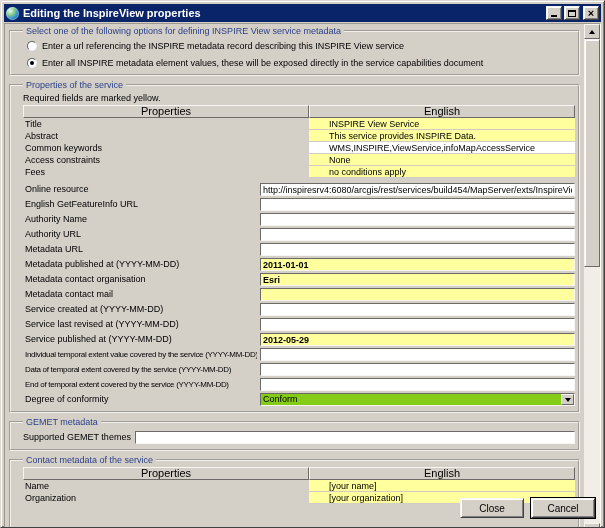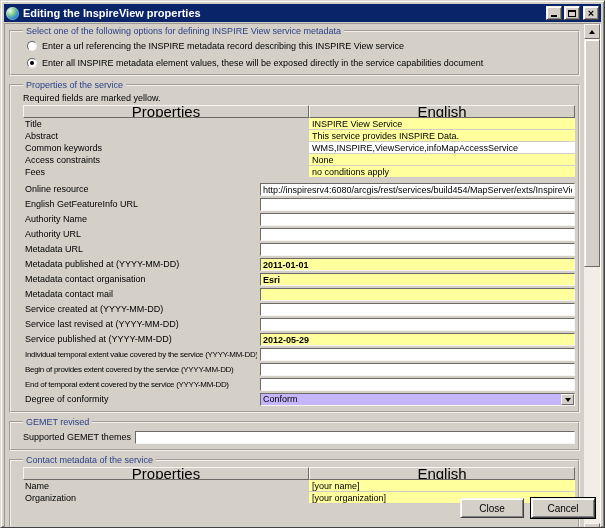--- a/index.html
+++ b/index.html
@@ -30,39 +30,39 @@
   
   .radio-row{display:flex;align-items:center;height:15px;margin:2px 0 0 4px;}
   .radio{width:10px;height:10px;border-radius:50%;background:#fff;border:1px solid;
     border-color:#636363 #eee #eee #636363;display:flex;align-items:center;justify-content:center;flex:0 0 auto;}
   .radio.checked::after{content:"";width:4px;height:4px;border-radius:50%;background:#000;display:block;}
   .radio-label{margin-left:5px;font-size:9px;white-space:nowrap;}
   
   .note{font-size:9px;margin:3px 0 2px 0;}
   .phead{display:flex;height:13px;}
   .phcell{background:#d4d0c8;border:1px solid;border-color:#f6f5f1 #6c6a66 #6c6a66 #f6f5f1;
-    font-size:15px;text-align:center;line-height:11px;overflow:hidden;}
+    font-size:11px;text-align:center;line-height:11px;overflow:hidden;}
   .pc1{width:286px;}
   .pc2{flex:1;}
   .trow{display:flex;height:12px;}
   .tlabel{width:286px;font-size:9px;line-height:12px;padding-left:2px;white-space:nowrap;overflow:hidden;}
-  .tval{flex:1;font-size:9px;line-height:12px;padding-left:3px;border-bottom:1px solid #cfcdc6;
+  .tval{flex:1;font-size:9px;line-height:12px;padding-left:20px;border-bottom:1px solid #cfcdc6;
     white-space:nowrap;overflow:hidden;background:#fff;}
   .tval.yellow{background:#ffff9e;}
   
   .frow{position:relative;height:15px;}
   .frow.first{margin-top:4px;}
   .flabel{font-size:9px;line-height:15px;padding-left:2px;white-space:nowrap;display:block;
     width:234px;overflow:hidden;}
   .flabel.long{font-size:8px;letter-spacing:-0.3px;}
   .fin{position:absolute;left:237px;right:0;top:1px;height:13px;border:1px solid;
     border-color:#6c6a66 #f6f5f1 #f6f5f1 #6c6a66;background:#fff;font-size:9px;padding:0 2px;margin:0;}
   .fin.yellow{background:#ffff9e;font-weight:bold;}
   .combo{position:absolute;left:237px;right:0;top:1px;height:13px;border:1px solid;
-    border-color:#6c6a66 #f6f5f1 #f6f5f1 #6c6a66;background:#c4b5fd;display:flex;}
+    border-color:#6c6a66 #f6f5f1 #f6f5f1 #6c6a66;background:#84cc16;display:flex;}
   .combo-text{flex:1;font-size:9px;line-height:11px;padding-left:2px;}
   .combo-btn{width:13px;background:#d4d0c8;border:1px solid;border-color:#f6f5f1 #6c6a66 #6c6a66 #f6f5f1;
     display:flex;align-items:center;justify-content:center;}
   .tri-down{width:0;height:0;border-left:3px solid transparent;border-right:3px solid transparent;
     border-top:4px solid #000;}
   .tri-up{width:0;height:0;border-left:3px solid transparent;border-right:3px solid transparent;
     border-bottom:4px solid #000;}
   
   .gemet-row{display:flex;align-items:center;height:16px;margin-top:2px;justify-content:space-between;}
   .gemet-label{font-size:9px;white-space:nowrap;margin-right:4px;}
@@ -193,41 +193,41 @@
         </div>
         <div class="frow">
           <span class="flabel">Service published at (YYYY-MM-DD)</span>
           <input class="fin yellow" value="2012-05-29" style="">
         </div>
         <div class="frow">
           <span class="flabel long">Individual temporal extent value covered by the service (YYYY-MM-DD)</span>
           <input class="fin" value="" style="">
         </div>
         <div class="frow">
-          <span class="flabel long">Begin of provides extent covered by the service (YYYY-MM-DD)</span>
+          <span class="flabel long">Data of temporal extent covered by the service (YYYY-MM-DD)</span>
           <input class="fin" value="" style="">
         </div>
         <div class="frow">
           <span class="flabel long">End of temporal extent covered by the service (YYYY-MM-DD)</span>
           <input class="fin" value="" style="">
         </div>
 
         <div class="frow">
           <span class="flabel">Degree of conformity</span>
           <div class="combo">
             <span class="combo-text">Conform</span>
             <span class="combo-btn">
                 <span class="tri-down"></span>
               </span>
           </div>
         </div>
       </fieldset>
 
       <fieldset class="gbox" style="margin-top:4px;">
-        <legend>GEMET revised</legend>
+        <legend>GEMET metadata</legend>
         <div class="gemet-row">
           <span class="gemet-label">Supported GEMET themes</span>
           <input class="gemet-input" value="" style="">
         </div>
       </fieldset>
 
       <fieldset class="gbox contact-box" style="margin-top:4px;">
         <legend>Contact metadata of the service</legend>
         <div class="phead" style="margin-top:2px;">
           <div class="phcell pc1">Properties</div>

